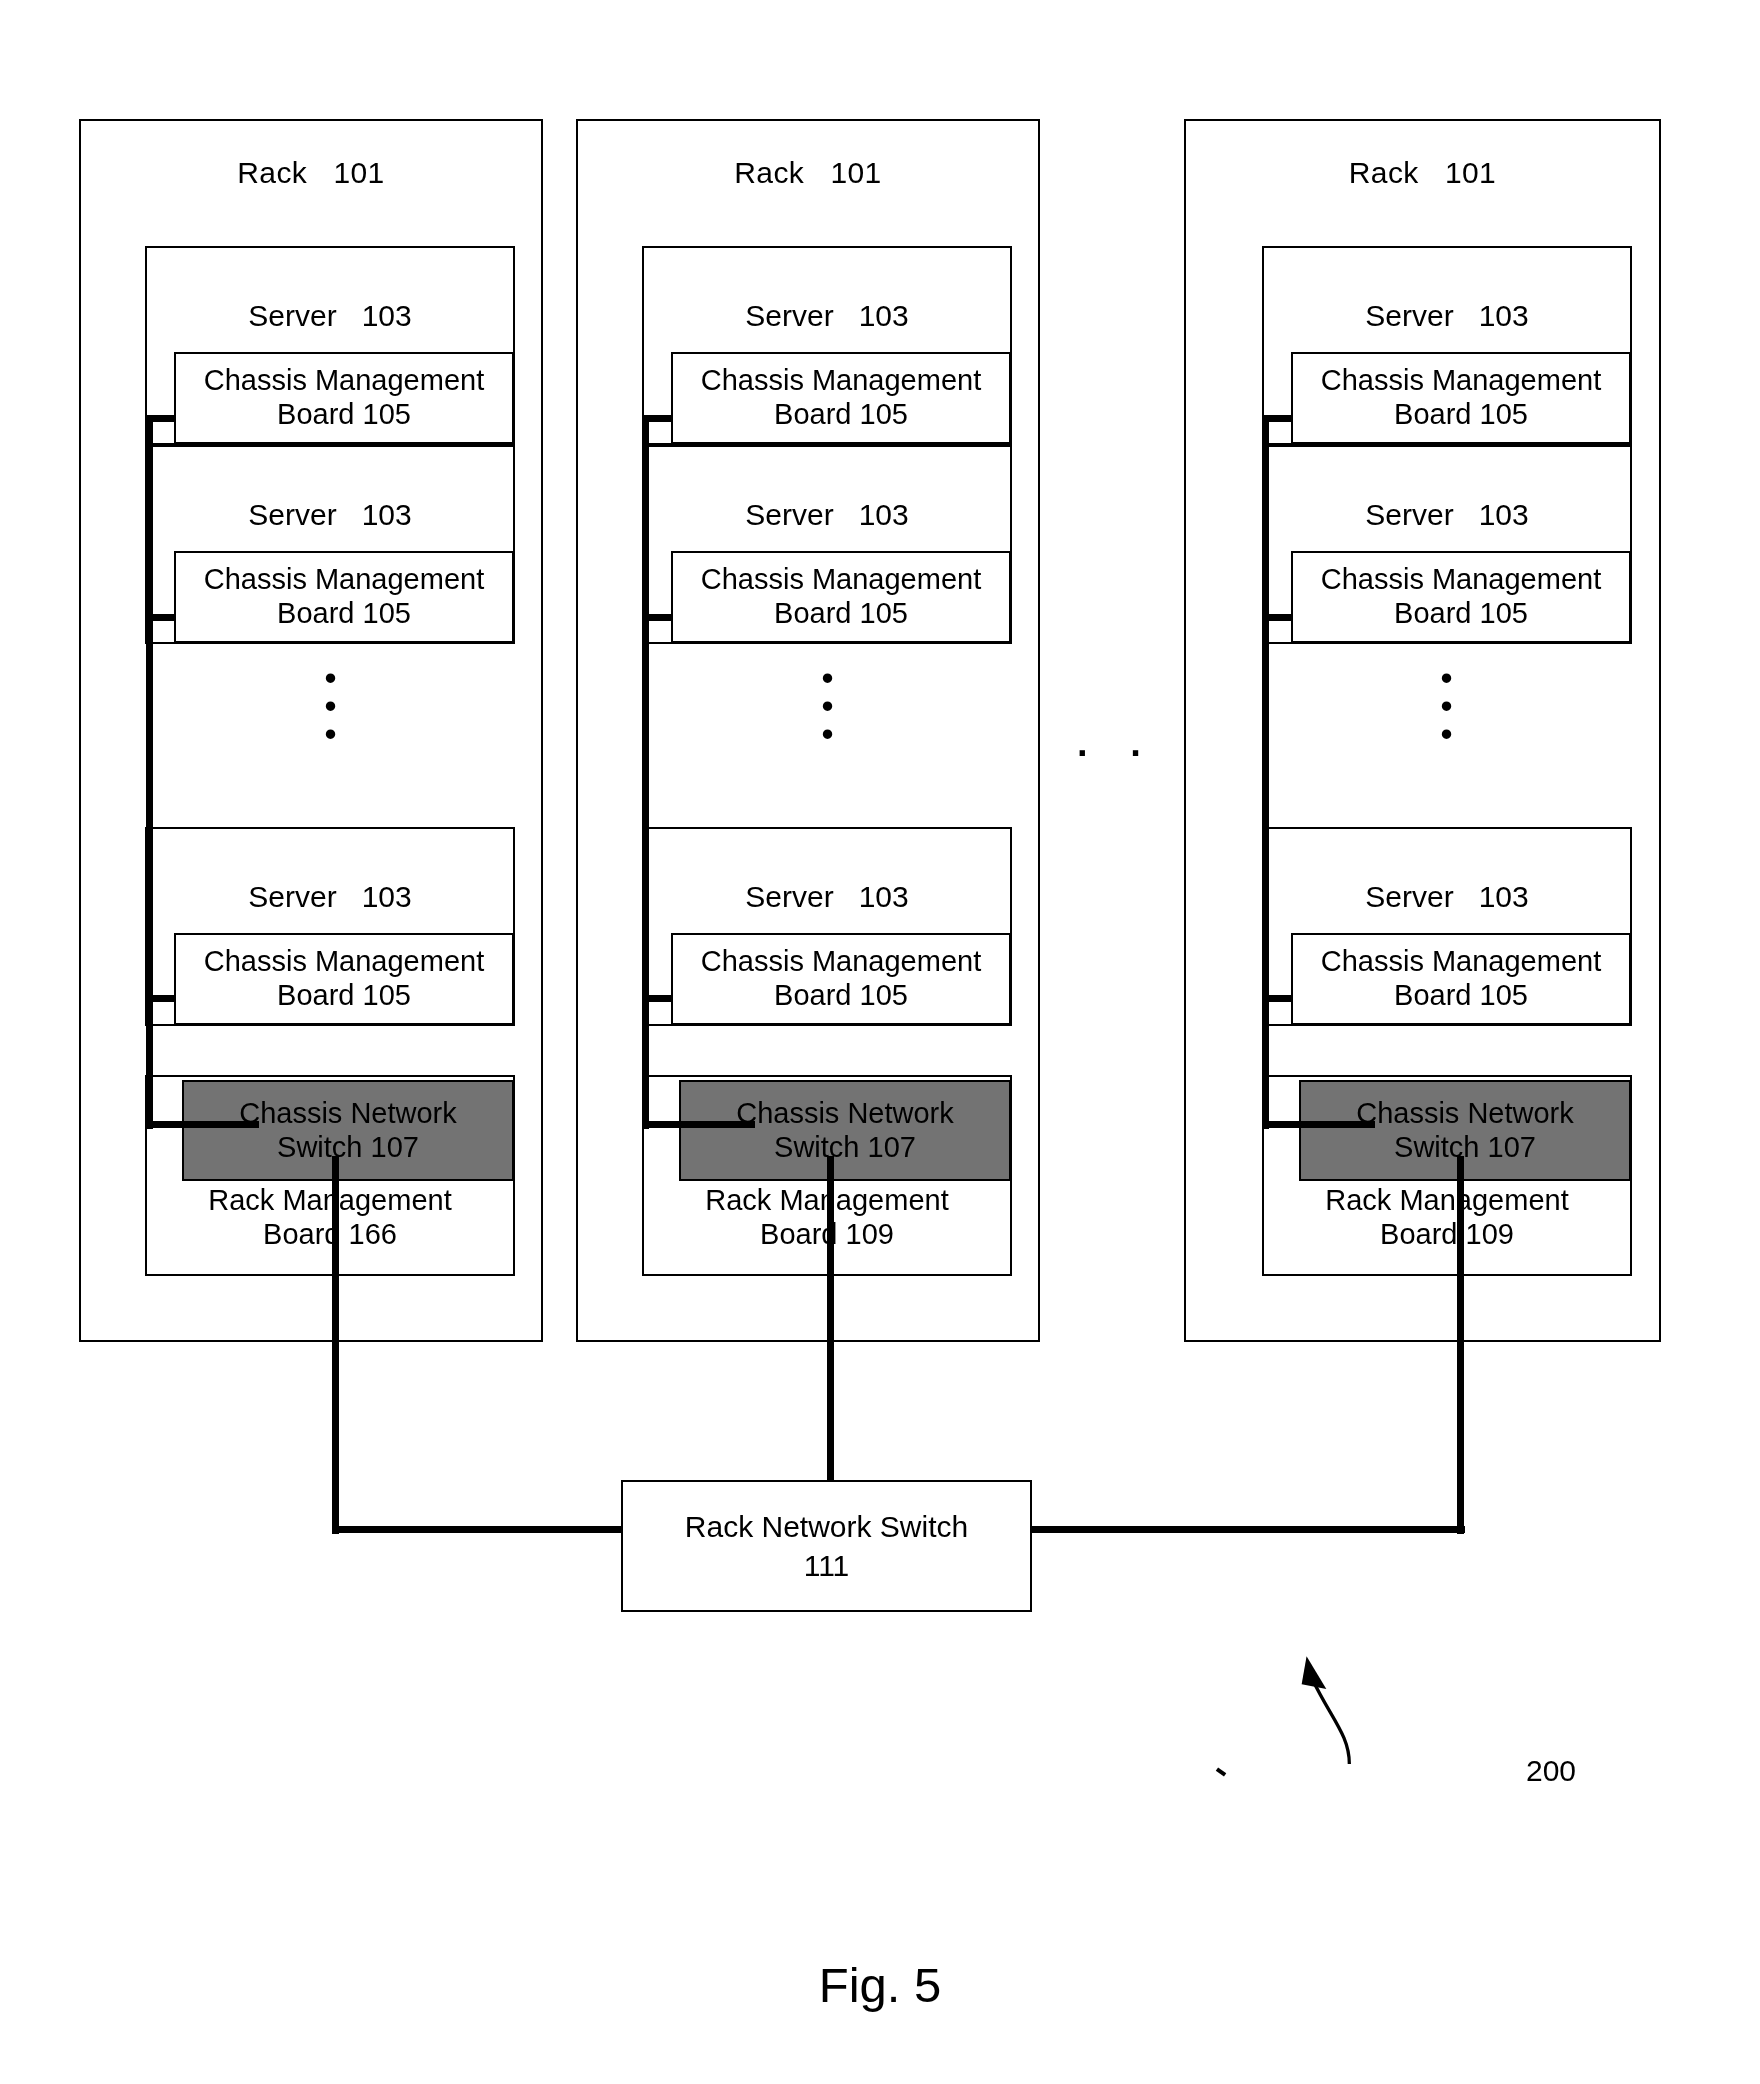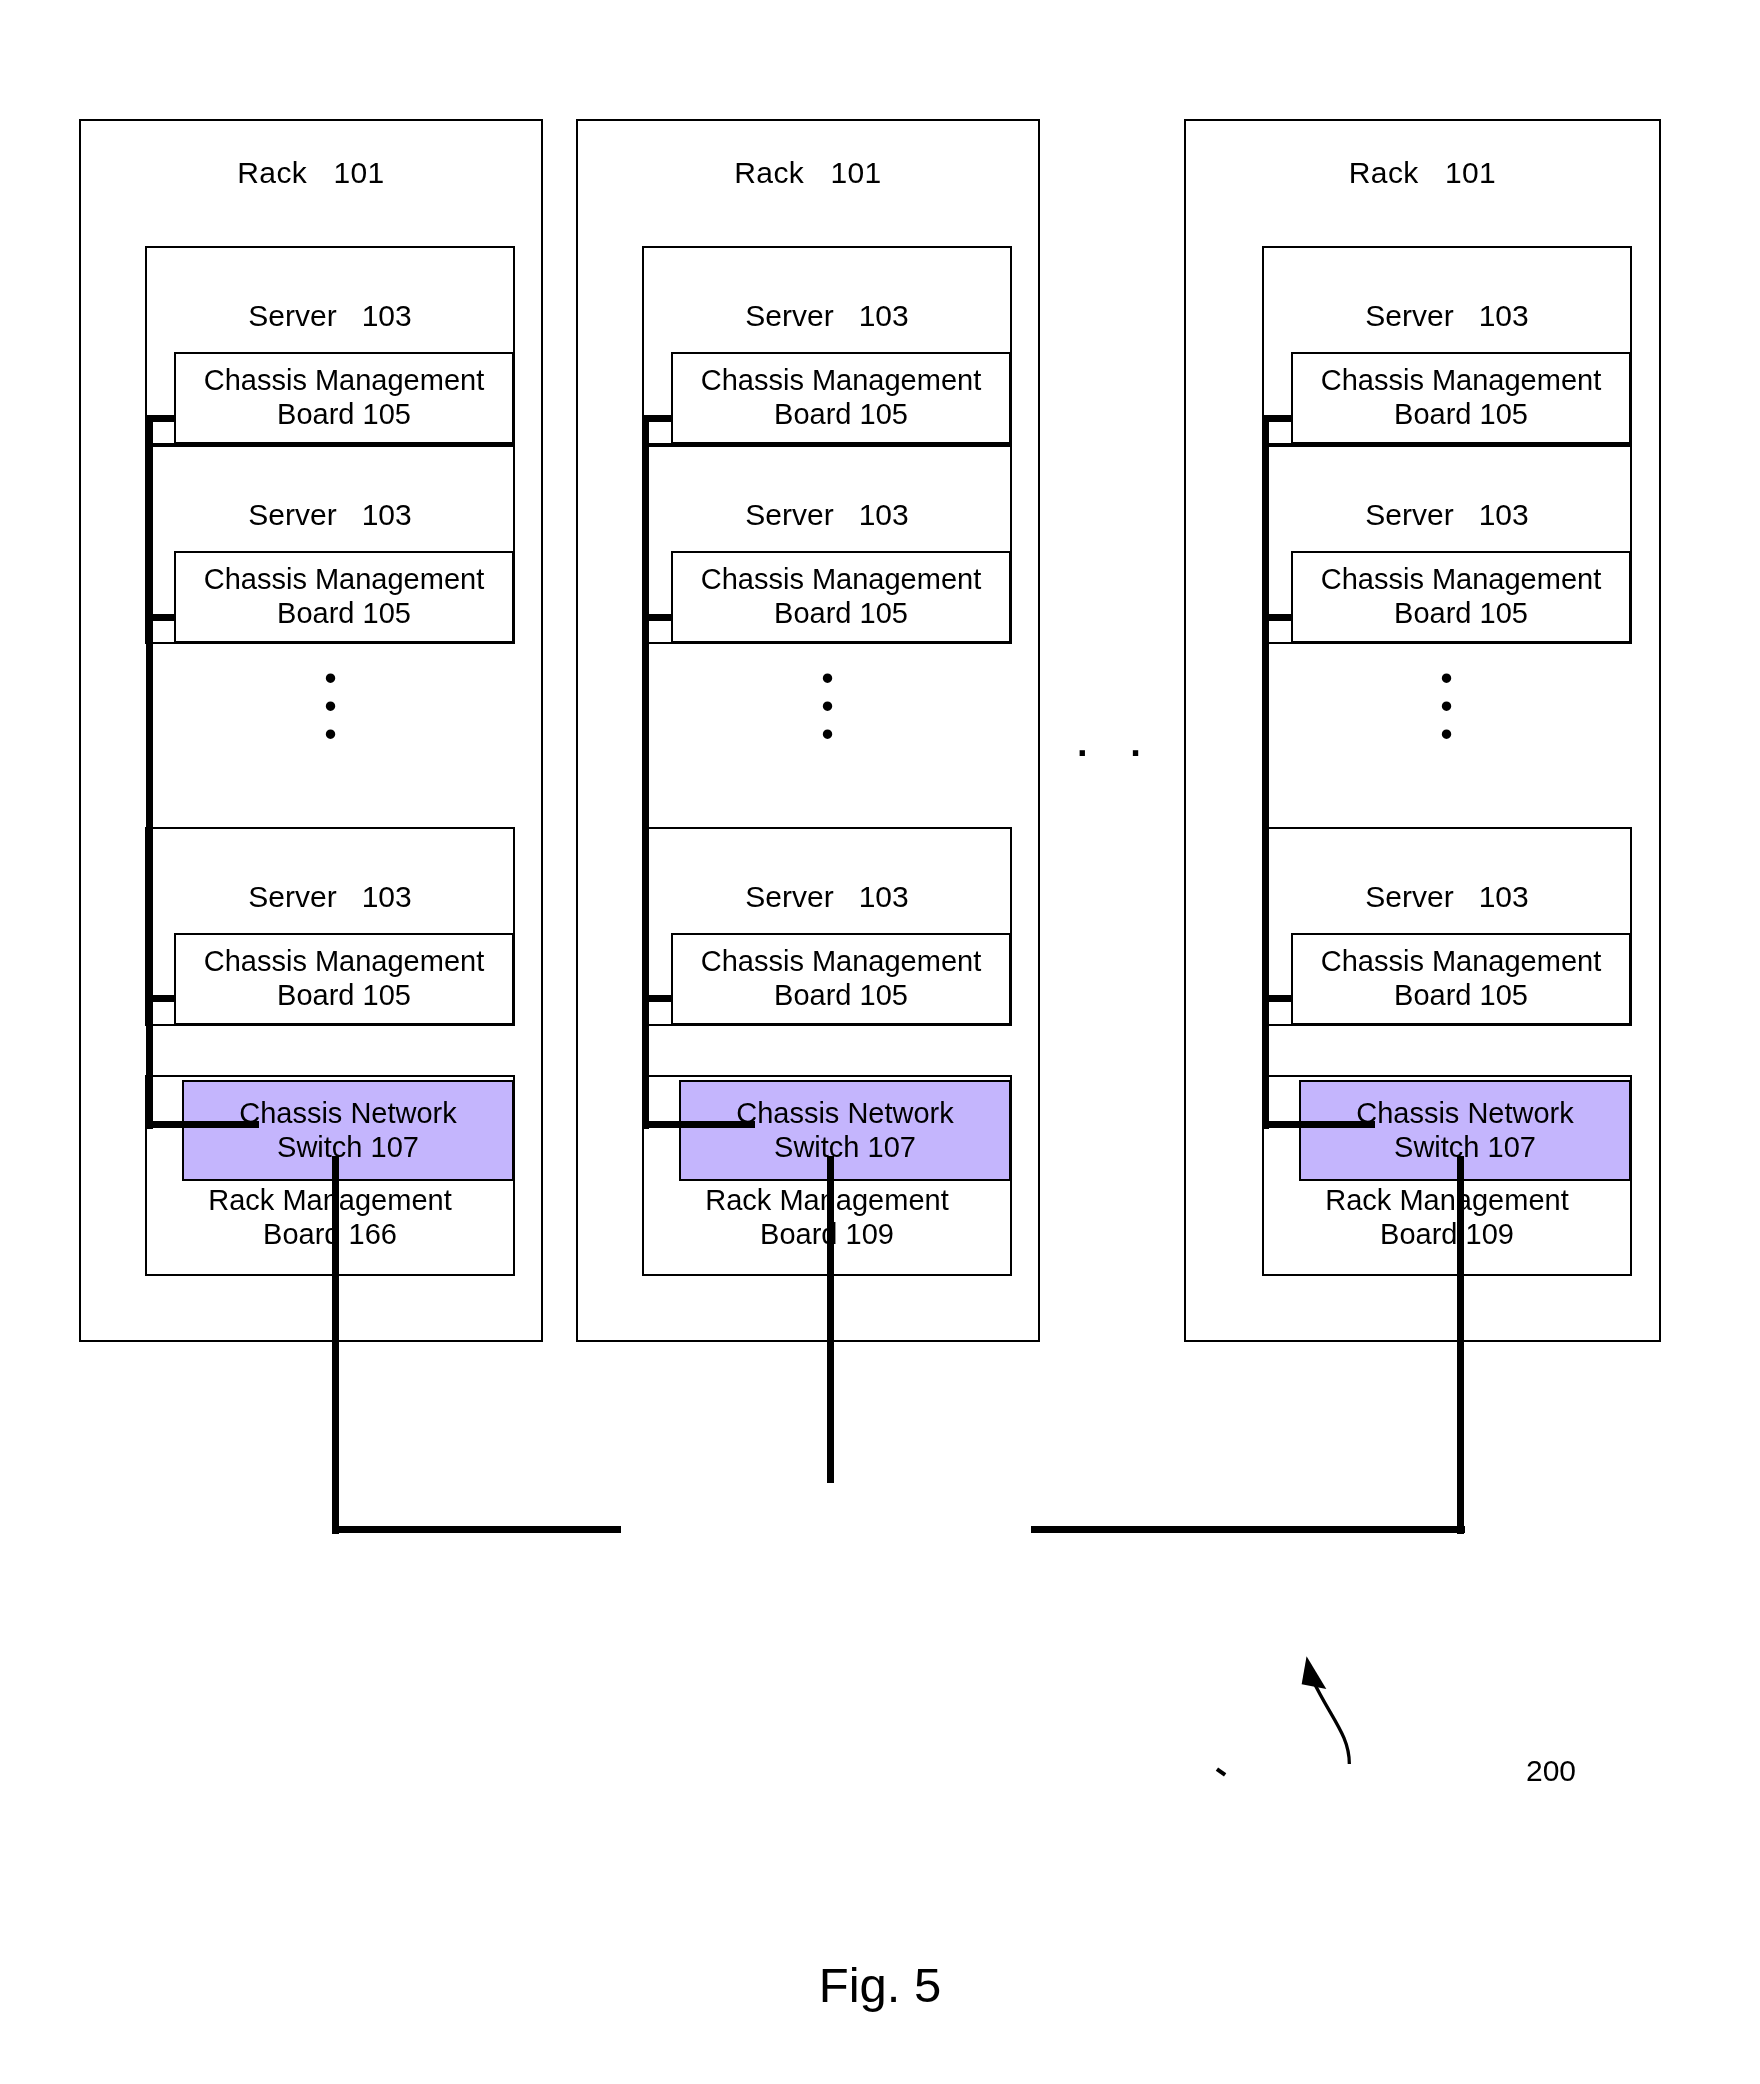--- a/index.html
+++ b/index.html
@@ -81,21 +81,21 @@
     width: 100%;
     text-align: center;
     font-size: 29px;
     line-height: 1.16;
     white-space: pre-line;
   }
   .cns {
     position: absolute;
     border: 2.5px solid #000;
     box-sizing: border-box;
-    background: #c4b5fd;
+    background: #737373;
     display: flex;
     align-items: center;
     justify-content: center;
   }
   .cns-label {
     text-align: center;
     font-size: 29px;
     line-height: 1.16;
     white-space: pre-line;
   }
@@ -322,20 +322,24 @@
   <div class="wire-h" style="left:1262px; top:1121px; width:113px;"></div>
 
   <div class="wire-v" style="left:332px; top:1156px; height:378px;"></div>
   <div class="wire-h" style="left:332px; top:1526px; width:289px;"></div>
 
   <div class="wire-v" style="left:827px; top:1156px; height:327px;"></div>
 
   <div class="wire-v" style="left:1457px; top:1156px; height:378px;"></div>
   <div class="wire-h" style="left:1031px; top:1526px; width:434px;"></div>
 
+  <div class="rns" style="left:621px; top:1480px; width:411px; height:132px;">
+    <div class="rns-line1">Rack Network Switch</div>
+    <div class="rns-line2">111</div>
+  </div>
 
   <svg class="callout-svg" style="left:1267px; top:1620px; width:214px; height:148px;" viewBox="0 0 260 180">
     <path d="M 100 175 C 100 140, 78 120, 55 72" fill="none" stroke="#000" stroke-width="4"></path>
     <polygon points="48,44 72,84 42,78" fill="#000"></polygon>
   </svg>
   <div class="callout-num" style="left:1526px; top:1754px;">200</div>
   <div style="position:absolute; left:1216px; top:1770px; width:10px; height:4.1px; background:#000; transform:rotate(35deg);"></div>
 
   <div class="fig-caption" style="top:1957px;">Fig. 5</div>
 

